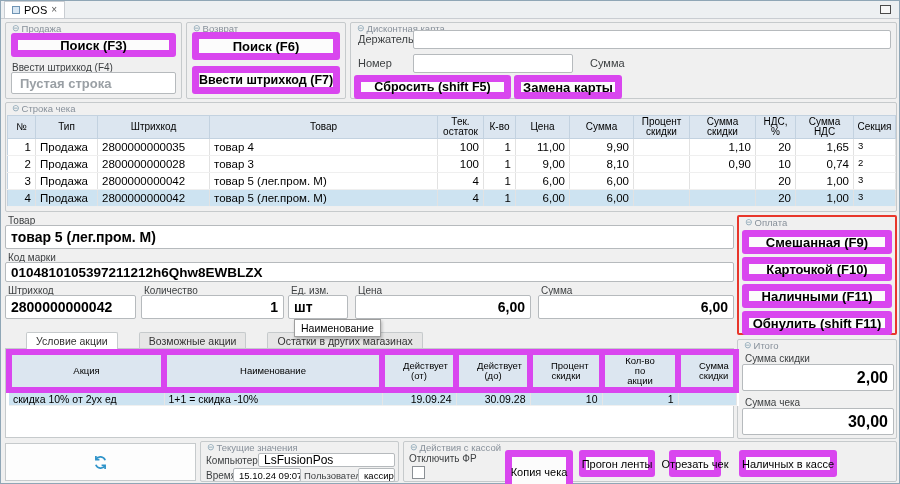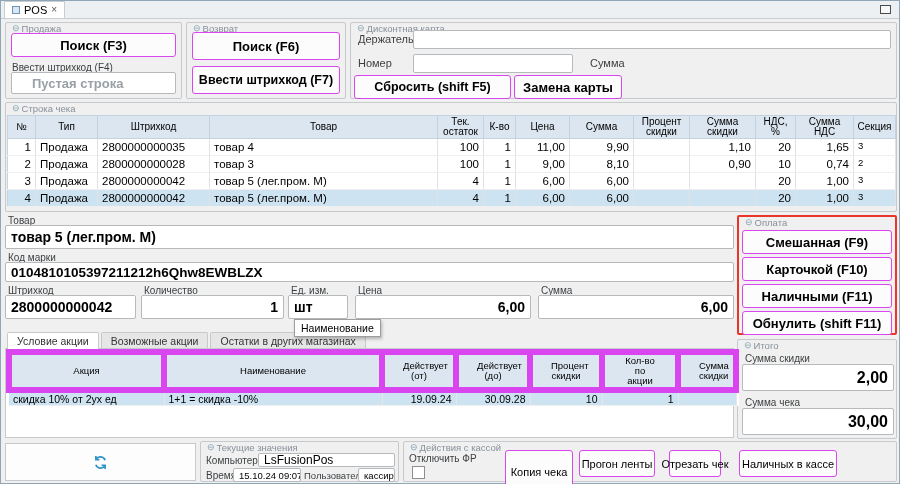--- a/index.html
+++ b/index.html
@@ -15,45 +15,45 @@
   .win-restore { position:absolute; right:8px; top:4px; width:11px; height:9px; border:1px solid #4a4a4a; background:#f7f7f7; }
 
   .main { position:absolute; top:18px; left:0; right:0; bottom:0; }
 
   
   .group { position:absolute; border:1px solid #c6cacc; border-radius:2px; }
   .glabel { position:absolute; top:0; left:4px; font-size:9.5px; line-height:11px; color:#87909a; display:flex; align-items:center; gap:2px; white-space:nowrap; background:#f0f0f0; padding:0 2px; }
   .gcollapse { font-size:9px; color:#8aa5b5; line-height:9px; }
 
   
-  .btn { position:absolute; background:#fcfcfc; border:1px solid #d946ef; border-radius:3px; font-weight:bold; font-size:13px; display:flex; align-items:center; justify-content:center; white-space:nowrap; cursor:default; }
+  .btn { position:absolute; background:#fcfcfc; border:7px solid #d946ef; border-radius:3px; font-weight:bold; font-size:13px; display:flex; align-items:center; justify-content:center; white-space:nowrap; cursor:default; }
   .btn.small { font-weight:normal; font-size:11px; }
 
   
   .field { position:absolute; background:#fff; border:1px solid #b6babd; border-radius:2px; display:flex; align-items:center; padding:0 5px; font-size:12px; white-space:nowrap; overflow:hidden; }
   .field.bold { font-weight:bold; font-size:14px; }
   .field.right { justify-content:flex-end; }
   .field.big { font-weight:bold; font-size:16px; }
   .lbl { position:absolute; font-size:10px; color:#3c3f41; white-space:nowrap; }
-  input.tfield { position:absolute; background:#fff; border:1px solid #b6babd; border-radius:2px; padding:0 20px; font-family:inherit; font-size:12px; }
+  input.tfield { position:absolute; background:#fff; border:1px solid #b6babd; border-radius:2px; padding:0 8px; font-family:inherit; font-size:12px; }
   input.tfield.ph { font-size:13px; font-weight:bold; }
   input.tfield.ph::placeholder { color:#9aa0a5; font-weight:bold; opacity:1; }
 
   
   table { border-collapse:collapse; table-layout:fixed; background:#fff; }
   .rtable { position:absolute; left:1px; top:12px; width:888px; border:1px solid #c3d2e0; }
   .rtable th { background:var(--color-header-blue,#dce6f0); border:1px solid #c3d2e0; font-weight:normal; font-size:10px; line-height:10px; padding:1px 2px; text-align:center; vertical-align:middle; height:23px; overflow:hidden; }
   .rtable td { border-right:1px solid #e2e2e2; border-bottom:1px solid #efefef; font-size:11.5px; padding:0 4px; height:17px; overflow:hidden; white-space:nowrap; }
   td.r { text-align:right; }
   td.sec { font-size:9.5px; vertical-align:top; padding-top:1px; }
   tr.selected td { background:var(--color-selection-blue,#cde3f1); }
 
   
   .ptabs { position:absolute; display:flex; gap:2px; align-items:flex-end; }
-  .ptab { padding:2px 9px; font-size:10.5px; border:1px solid #c6cacc; border-bottom:none; border-radius:2px 2px 0 0; background:#e6e6e6; color:#333; position:relative; }
+  .ptab { padding:2px 9px; font-size:10.5px; border:1px solid #c6cacc; border-bottom:none; border-radius:2px 2px 0 0; background:#e6e6e6; color:#333; position:relative;margin-left:19px; }
   .ptab.active { background:#fff; z-index:3; }
   .ppanel { position:absolute; background:#fff; border:1px solid #c6cacc; }
   .ptable { width:727px; }
   .ptable th { background:var(--color-header-blue,#dce6f0); border:6px solid #d946ef; font-weight:normal; font-size:9.5px; line-height:10px; padding:1px 18px; text-align:center; height:19px; overflow:hidden; }
   .ptable td { border-right:1px solid #e6e6e6; border-bottom:1px solid #f0f0f0; font-size:10.5px; padding:0 4px; height:15px; overflow:hidden; white-space:nowrap; }
 
   .payment-group { border:2px solid var(--color-payment-highlight-red,#e8362b); border-radius:2px; }
 
   .tooltip { position:absolute; background:#fff; border:1px solid #9e9e9e; box-shadow:1px 2px 3px rgba(0,0,0,.25); font-size:10.5px; padding:2px 6px; z-index:6; white-space:nowrap; }
 

